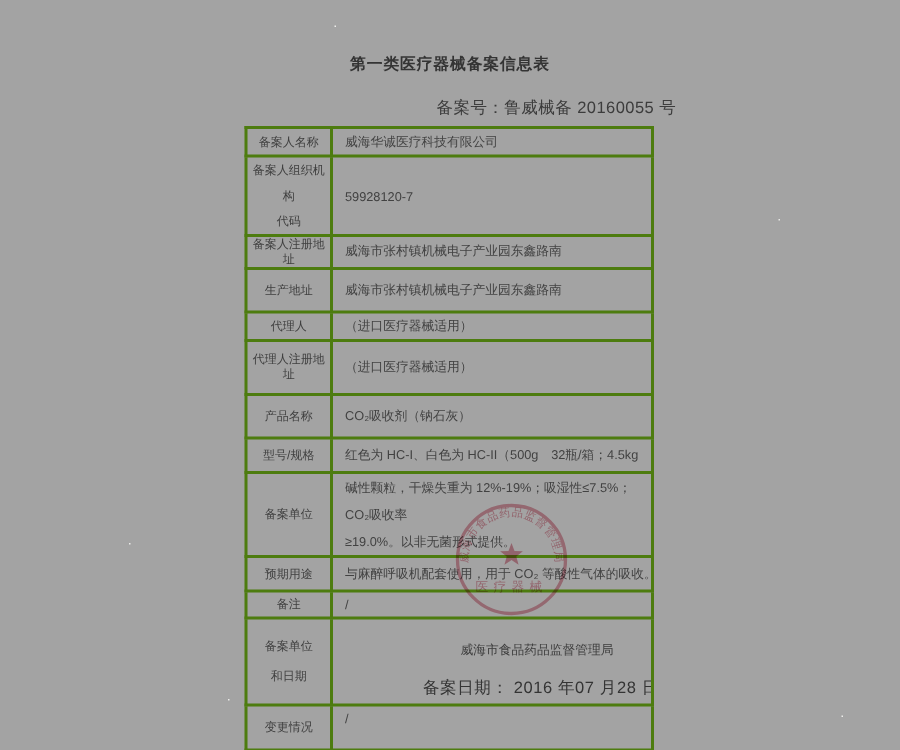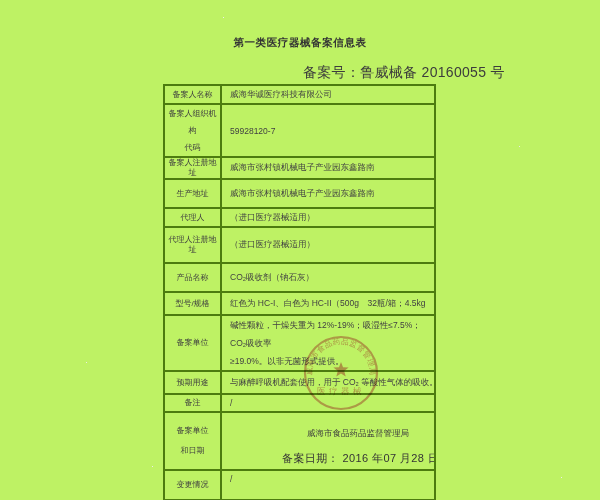--- a/index.html
+++ b/index.html
@@ -2,30 +2,30 @@
 <html><head>
 <meta charset="utf-8">
 <style>
   html,body{margin:0;padding:0;}
   body{
     width:600px;height:500px;overflow:hidden;
     background:#ffffff;
     font-family:"Liberation Sans", sans-serif;
   }
   .page{
-    position:relative;width:600px;height:500px;background:#bef264;
+    position:relative;width:600px;height:500px;background:#a3a3a3;
   }
   .doc-title{
     position:absolute;top:36px;left:0;width:600px;margin:0;
     text-align:center;font-size:10.5px;font-weight:bold;
     letter-spacing:0.6px;color:#343434;
   }
   .record-no{
-    position:absolute;top:64px;left:303px;
-    font-size:14px;color:#3c3c3c;letter-spacing:0.3px;
+    position:absolute;top:64px;left:291px;
+    font-size:11px;color:#3c3c3c;letter-spacing:0.3px;
   }
   table.form{
     position:absolute;top:84px;left:163px;width:271px;
     border-collapse:collapse;table-layout:fixed;
   }
   col.c-label{width:57px;}
   col.c-value{width:214px;}
   td{
     border:2px solid #4d7c0f;padding:0;color:#3d3d3d;overflow:hidden;
   }

